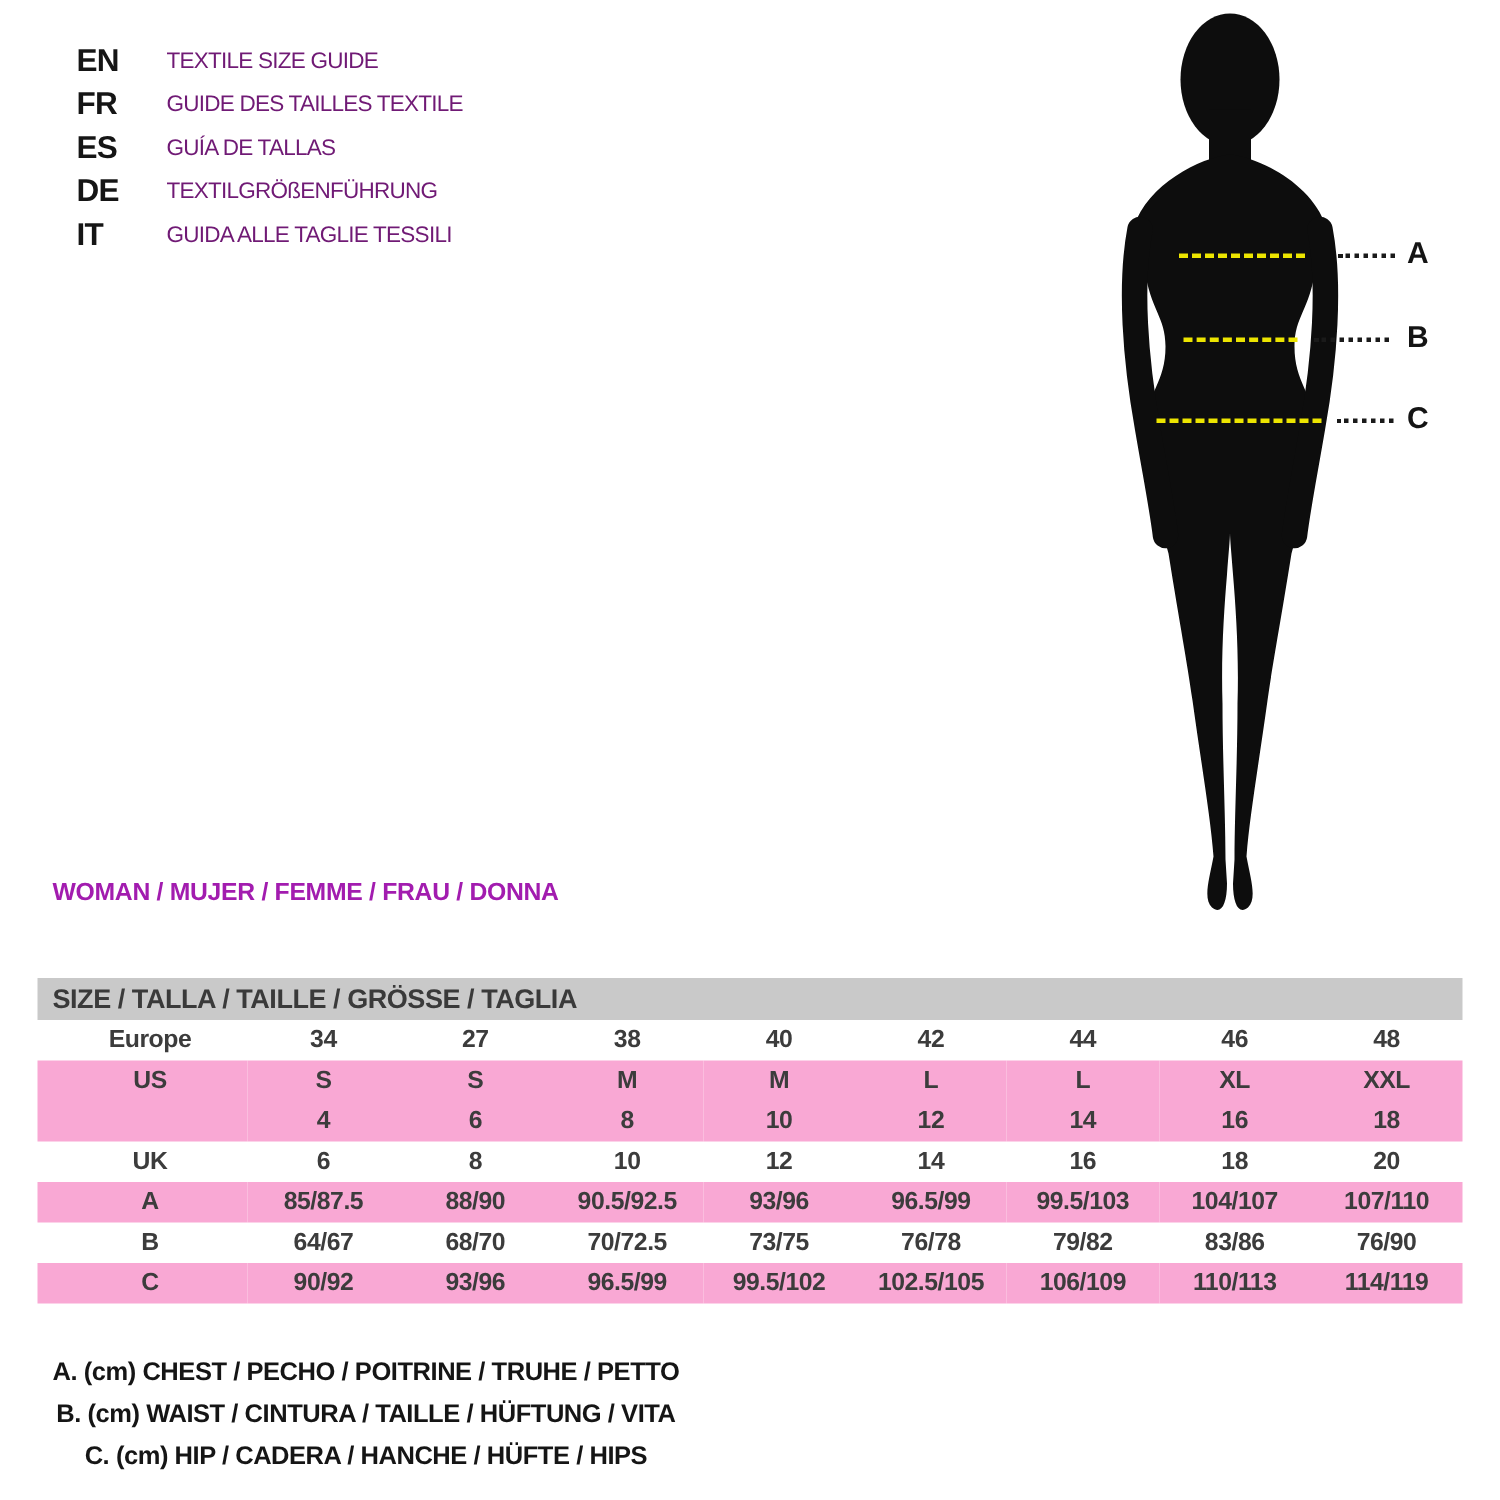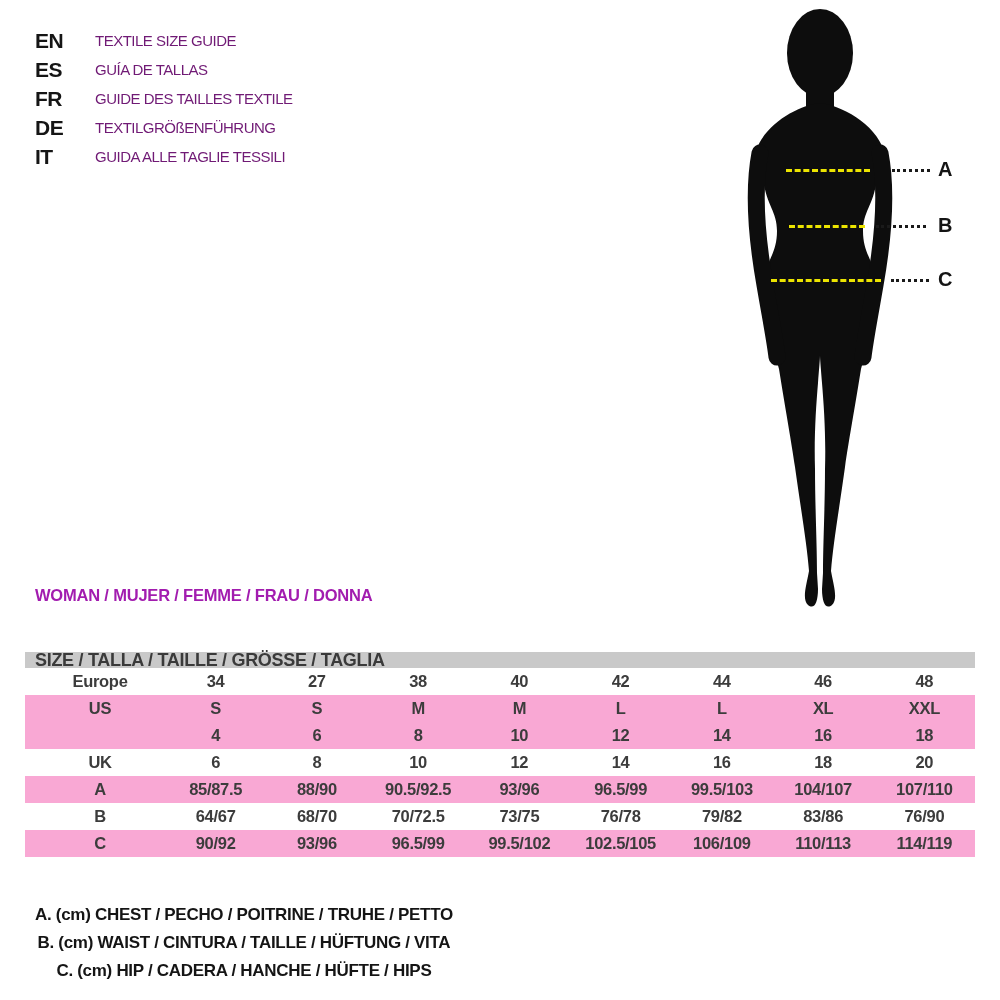--- a/index.html
+++ b/index.html
@@ -2,21 +2,21 @@
 <html><head>
 <meta charset="utf-8">
 <style>
   html,body{margin:0;padding:0;background:#fff;}
   #canvas{
     position:relative;width:1000px;height:1000px;background:#ffffff;
     font-family:"Liberation Sans","DejaVu Sans",sans-serif;overflow:hidden;
   }
   
   .lang-list{position:absolute;left:35px;top:26px;}
-  .lang-row{display:flex;height:29px;align-items:center;}
+  .lang-row{display:flex;height:29px;align-items:center;margin-left:16px;}
   .lang-code{width:60px;font-size:21px;font-weight:700;color:#151515;letter-spacing:-0.5px;}
   .lang-label{font-size:15px;font-weight:400;color:#701a75;letter-spacing:-0.5px;white-space:nowrap;}
   
   .figure-wrap{position:absolute;left:735px;top:5px;width:170px;height:620px;}
   .figure-wrap svg{display:block;}
   
   .measure-yellow{position:absolute;height:0;border-top:3px dashed #ece400;z-index:3;}
   .measure-dots{position:absolute;height:0;border-top:3px dotted #1a1a1a;z-index:3;}
   .measure-label{position:absolute;font-size:20px;font-weight:700;color:#141414;z-index:3;}
   #mline-a-y{left:786px;top:169px;width:84px;}
@@ -31,44 +31,44 @@
   
   .section-title{position:absolute;left:35px;top:586px;font-size:16.5px;font-weight:700;
     color:#a21caf;letter-spacing:-0.2px;white-space:nowrap;}
   
   .size-table-wrap{position:absolute;left:25px;top:652px;width:950px;}
   table.size-table{width:100%;border-collapse:collapse;table-layout:fixed;}
   table.size-table td{font-size:16.5px;font-weight:700;color:#3c3c3c;height:27px;
     text-align:center;padding:0;letter-spacing:-0.3px;vertical-align:middle;}
   table.size-table td.rlabel{text-align:center;padding-left:10px;}
   table.size-table tr.shaded td{background:#f9a8d4;}
-  .table-header{background:#c9c9c9;height:16px;display:flex;align-items:center;
+  .table-header{background:#c9c9c9;height:28px;display:flex;align-items:center;
     padding-left:10px;font-size:18px;font-weight:700;color:#3a3a3a;letter-spacing:-0.3px;}
   
   .legend{position:absolute;left:35px;top:901px;}
   .legend-line{font-size:17px;font-weight:700;color:#151515;height:28px;line-height:28px;
     letter-spacing:-0.3px;white-space:nowrap;text-align:center;}
 </style>
 </head>
 <body>
 
 <div id="canvas">
 
   <div class="lang-list">
     <div class="lang-row">
       <span class="lang-code">EN</span>
       <span class="lang-label">TEXTILE SIZE GUIDE</span>
     </div>
     <div class="lang-row">
+      <span class="lang-code">FR</span>
+      <span class="lang-label">GUIDE DES TAILLES TEXTILE</span>
+    </div>
+    <div class="lang-row">
       <span class="lang-code">ES</span>
       <span class="lang-label">GUÍA DE TALLAS</span>
-    </div>
-    <div class="lang-row">
-      <span class="lang-code">FR</span>
-      <span class="lang-label">GUIDE DES TAILLES TEXTILE</span>
     </div>
     <div class="lang-row">
       <span class="lang-code">DE</span>
       <span class="lang-label">TEXTILGRÖßENFÜHRUNG</span>
     </div>
     <div class="lang-row">
       <span class="lang-code">IT</span>
       <span class="lang-label">GUIDA ALLE TAGLIE TESSILI</span>
     </div>
   </div>

